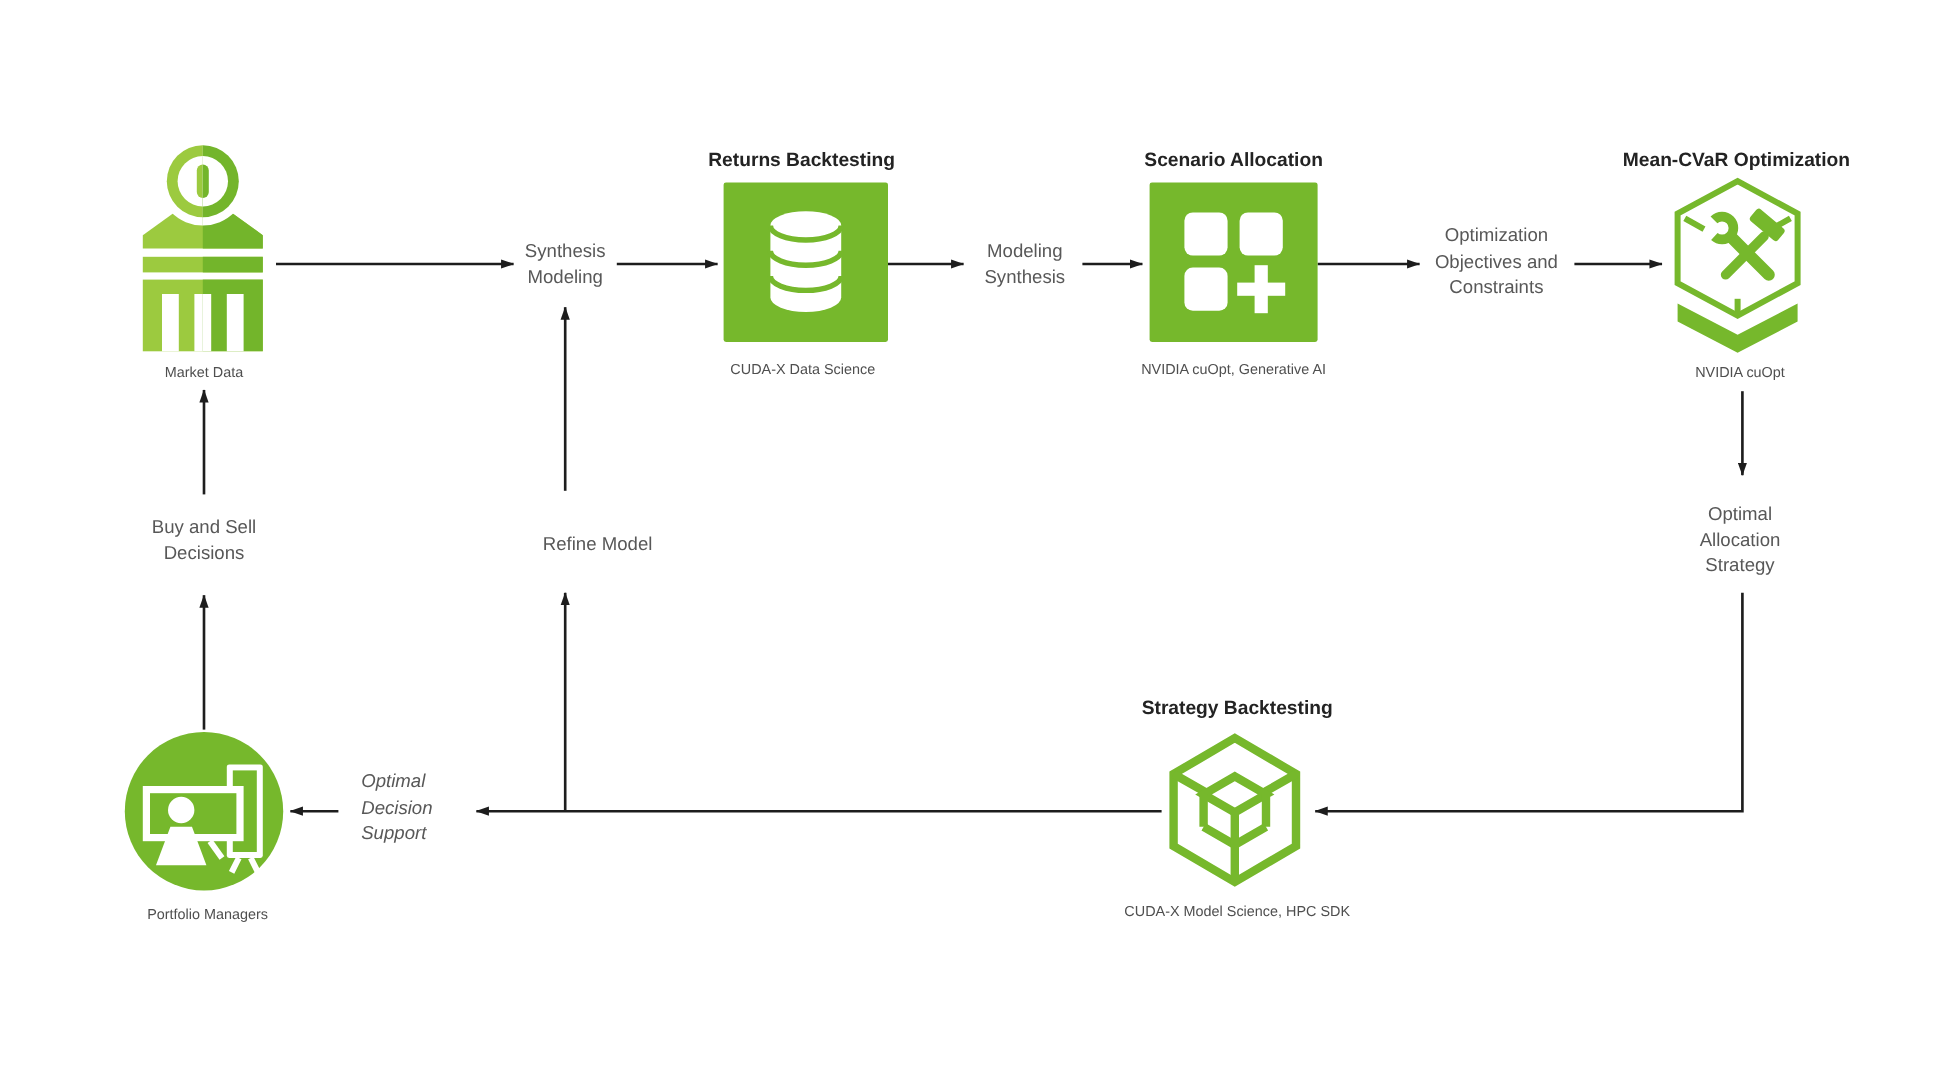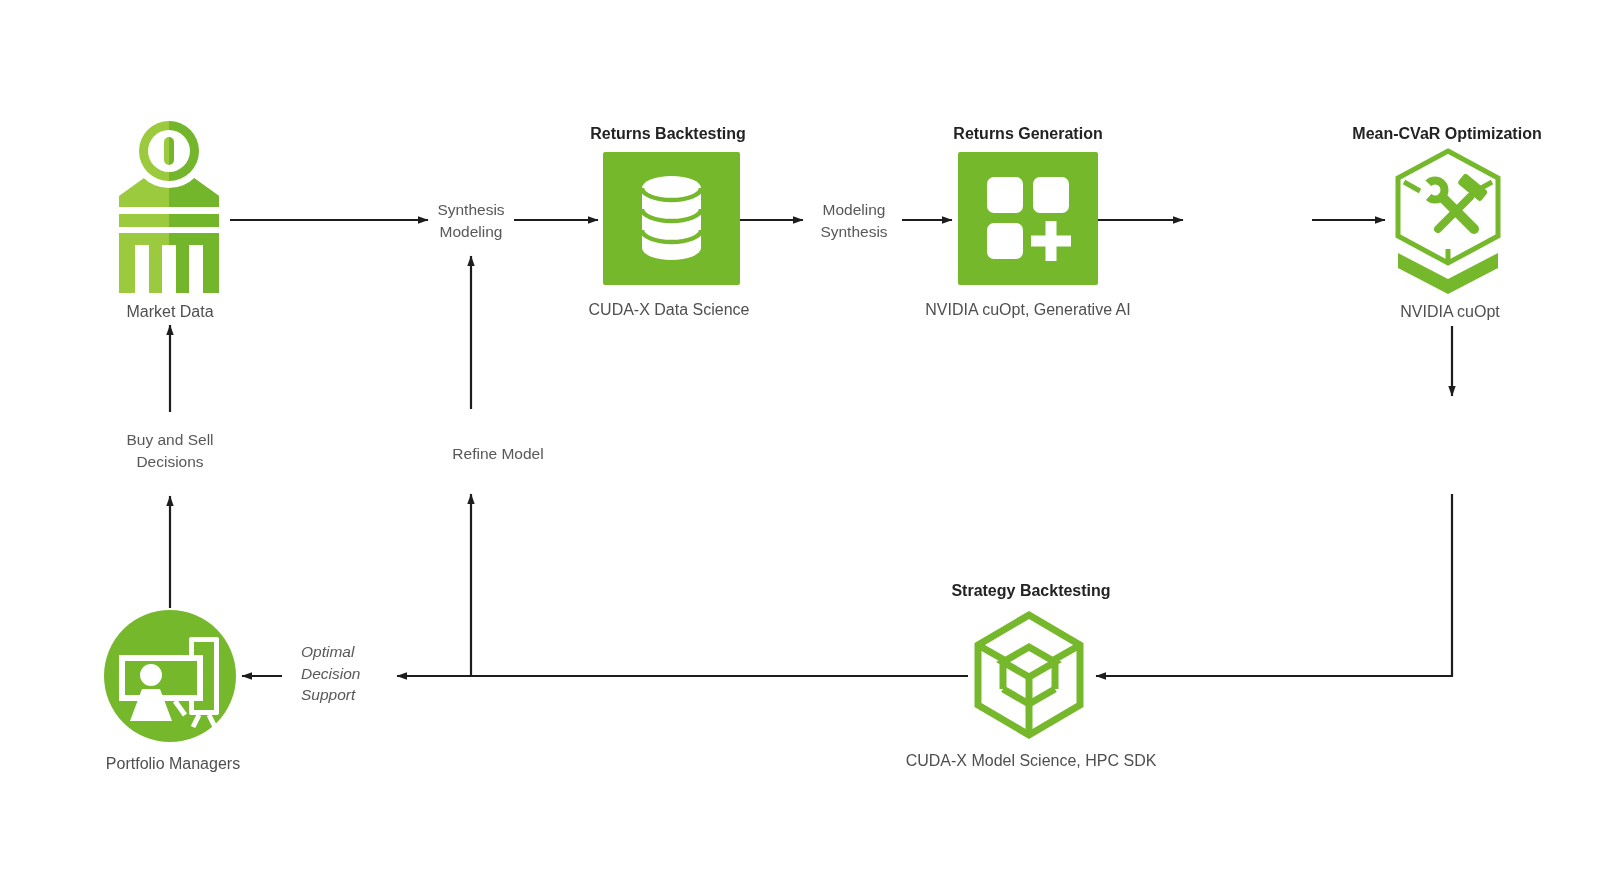--- a/index.html
+++ b/index.html
@@ -8,21 +8,21 @@
     font-family:"Liberation Sans","DejaVu Sans",sans-serif;overflow:hidden;
   }
   .edges{position:absolute;left:0;top:0;width:1618px;height:889px;}
   .abs{position:absolute;}
   .title{
     position:absolute;transform:translateX(-50%);
     font-size:16px;font-weight:bold;color:#232323;white-space:nowrap;text-align:center;
   }
   .nlabel{
     position:absolute;transform:translateX(-50%);
-    font-size:16px;color:#4f4f4f;white-space:nowrap;text-align:center;
+    font-size:12px;color:#4f4f4f;white-space:nowrap;text-align:center;
   }
   .flabel{
     position:absolute;transform:translateX(-50%);
     font-size:15.5px;line-height:21.5px;color:#585858;text-align:center;
   }
   .flabel.left{text-align:left;transform:none;font-style:italic;}
   .gsquare{
     position:absolute;background:#76b82c;border-radius:2px;
     display:flex;align-items:center;justify-content:center;
   }
@@ -93,50 +93,52 @@
         <path d="M39,36 a29.5,12 0 0 0 59,0"></path>
         <path d="M39,57 a29.5,12 0 0 0 59,0"></path>
         <path d="M39,78 a29.5,12 0 0 0 59,0"></path>
       </g>
     </svg>
   </div>
   <div class="nlabel" style="left:669px;top:301px">CUDA-X Data Science</div>
 
   <div class="flabel" style="left:854px;top:199px;width:100px">Modeling Synthesis</div>
 
-  <div class="title" style="left:1028px;top:125px">Returns Generation</div>
+  <div class="title" style="left:1028px;top:125px">Scenario Allocation</div>
   <div class="gsquare" style="left:958px;top:152px;width:140px;height:133px">
     <svg width="140" height="133" viewBox="0 0 140 133">
       <rect x="29" y="25" width="36" height="36" rx="7" fill="#fff"></rect>
       <rect x="75" y="25" width="36" height="36" rx="7" fill="#fff"></rect>
       <rect x="29" y="71" width="36" height="36" rx="7" fill="#fff"></rect>
       <rect x="73" y="83.5" width="40" height="11" fill="#fff"></rect>
       <rect x="87.5" y="69" width="11" height="40" fill="#fff"></rect>
     </svg>
   </div>
   <div class="nlabel" style="left:1028px;top:301px">NVIDIA cuOpt, Generative AI</div>
 
+  <div class="flabel" style="left:1247px;top:186px;width:136px">Optimization Objectives and Constraints</div>
 
   <div class="title" style="left:1447px;top:125px">Mean-CVaR Optimization</div>
   <svg class="abs" style="left:1390px;top:147px" width="116" height="148" viewBox="0 0 116 148">
     <g fill="none" stroke="#76b82c" stroke-width="5">
       <path d="M58,4 L108,31 L108,89 L58,116 L8,89 L8,31 Z"></path>
       <path d="M14,35 L30,44 M102,35 L86,44"></path>
       <path d="M58,116 V102"></path>
     </g>
     <g>
       <path d="M80,50 L48,82" stroke="#76b82c" stroke-width="8" stroke-linecap="round" fill="none"></path>
       <rect x="68" y="34" width="30" height="13" rx="3" fill="#76b82c" transform="rotate(40 83 40)"></rect>
       <path d="M53,51 L84,82" stroke="#76b82c" stroke-width="10" stroke-linecap="round" fill="none"></path>
       <circle cx="45" cy="43" r="9.5" fill="none" stroke="#76b82c" stroke-width="8" stroke-dasharray="44 16" transform="rotate(225 45 43)"></circle>
     </g>
     <path d="M8,106 L58,132 L108,106 L108,121 L58,147 L8,121 Z" fill="#76b82c"></path>
   </svg>
   <div class="nlabel" style="left:1450px;top:303px">NVIDIA cuOpt</div>
 
+  <div class="flabel" style="left:1450px;top:418px;width:90px">Optimal Allocation Strategy</div>
 
   <div class="title" style="left:1031px;top:582px">Strategy Backtesting</div>
   <svg class="abs" style="left:968px;top:609px" width="122" height="136" viewBox="0 0 122 136">
     <g fill="none" stroke="#76b82c" stroke-width="7">
       <path d="M61,6 L112,36 L112,96 L61,126 L10,96 L10,36 Z"></path>
       <path d="M10,36 L38,52 M112,36 L84,52"></path>
       <path d="M61,38 L87,53 L61,68 L35,53 Z"></path>
       <path d="M35,53 V80 M87,53 V80"></path>
       <path d="M35,80 L61,95 L87,80"></path>
       <path d="M61,68 V126"></path>

